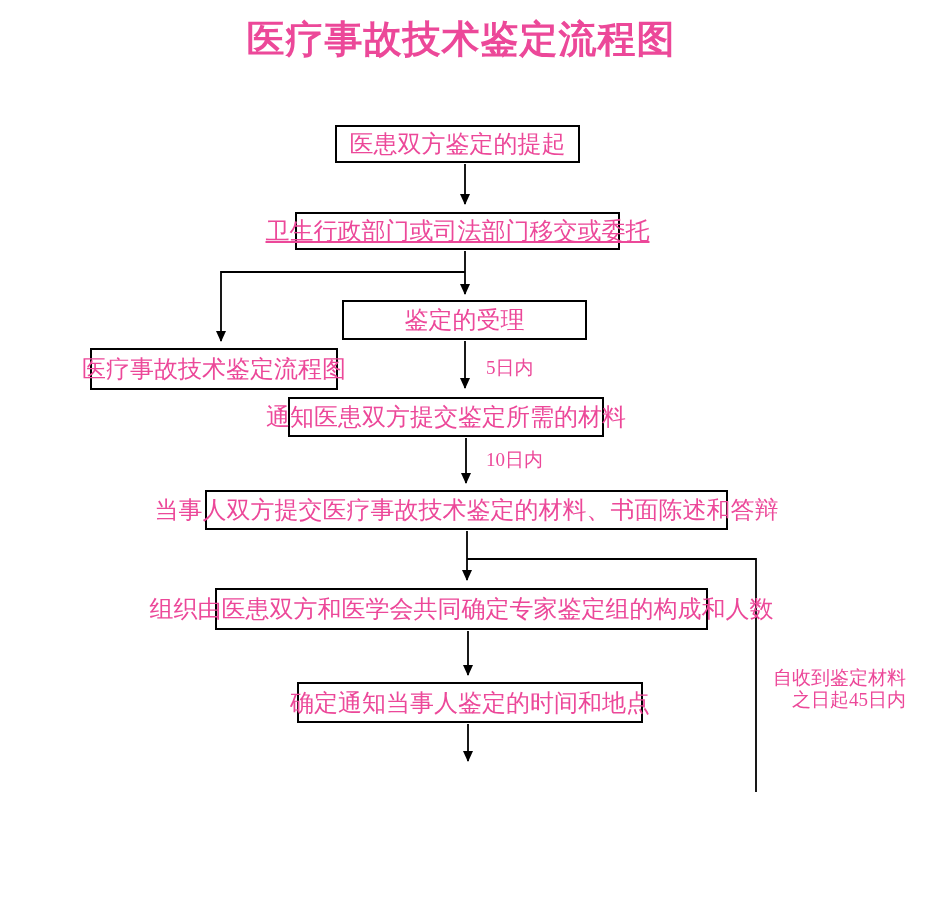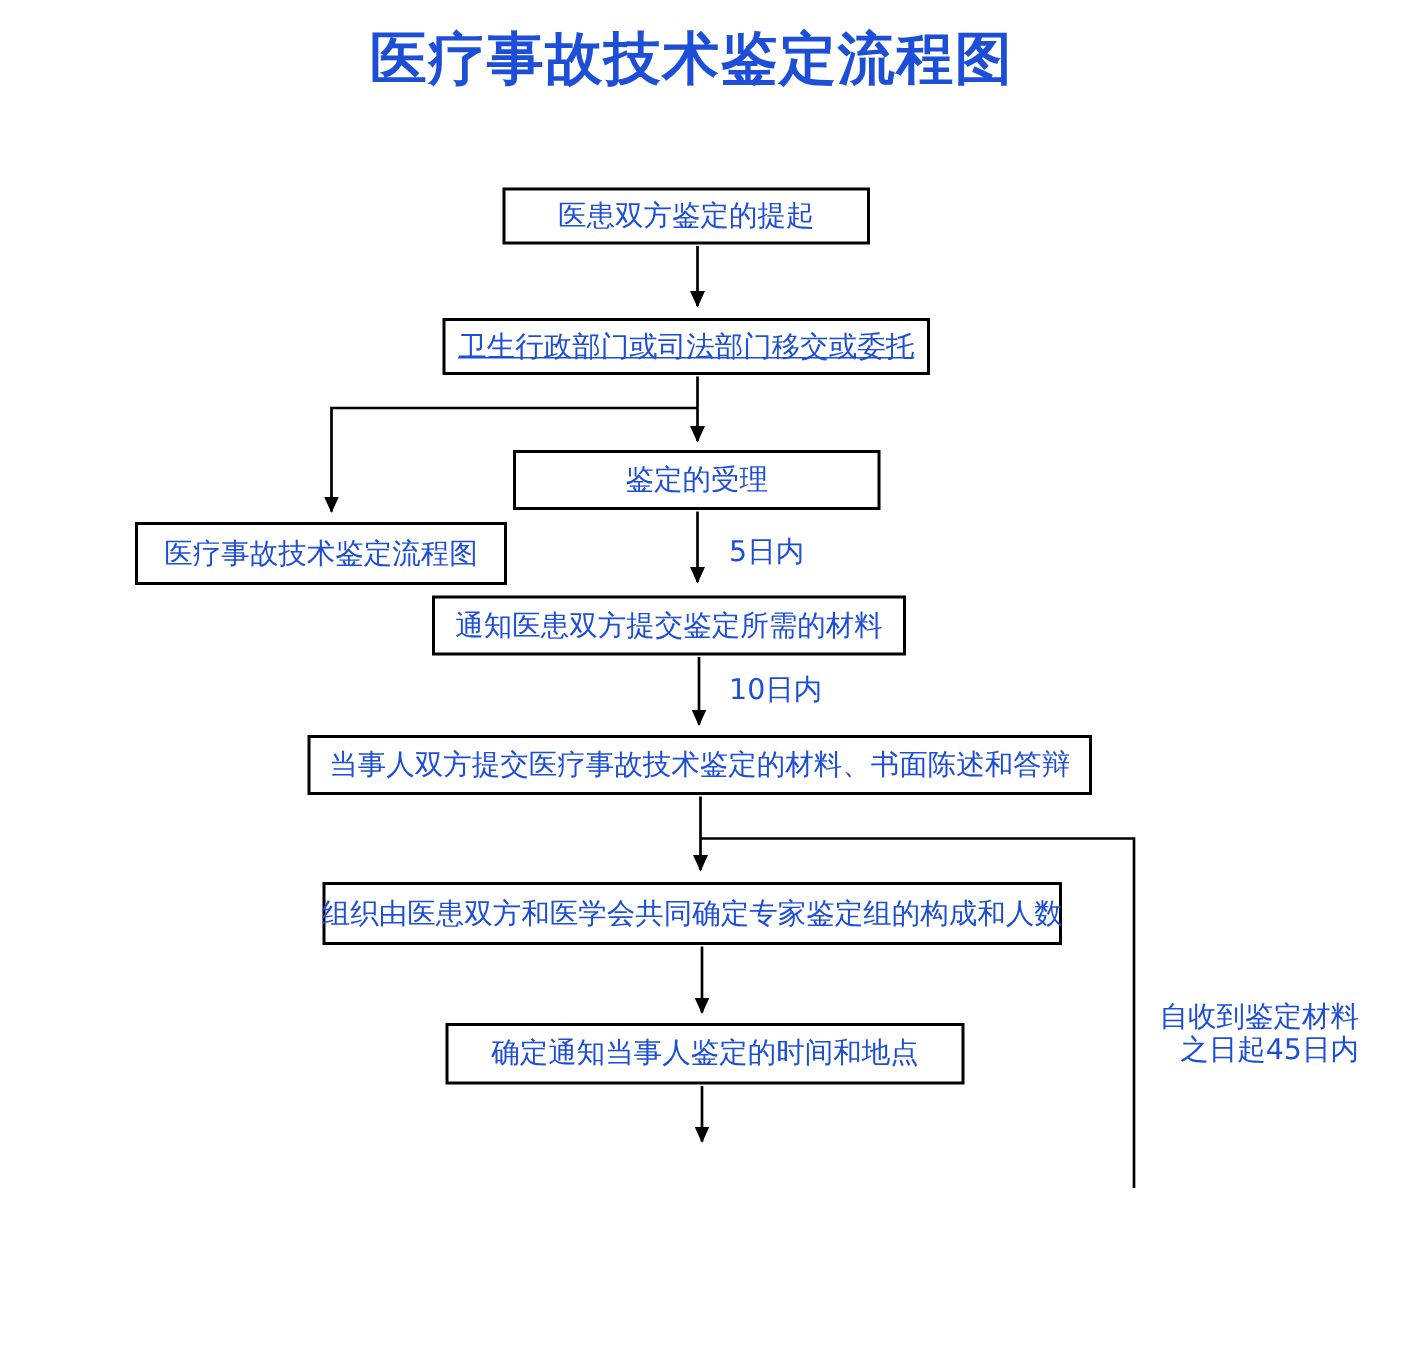--- a/index.html
+++ b/index.html
@@ -5,21 +5,21 @@
   html, body {
     margin: 0;
     padding: 0;
     background: #ffffff;
   }
   .canvas {
     position: relative;
     width: 945px;
     height: 792px;
     background: #ffffff;
-    color: #1d4ed8;
+    color: #ec4899;
     font-family: "DejaVu Sans", "Liberation Sans", sans-serif;
     overflow: hidden;
   }
   .title {
     position: absolute;
     left: 160px;
     top: 16px;
     width: 602px;
     margin: 0;
     font-size: 38px;
@@ -30,21 +30,21 @@
     white-space: nowrap;
   }
   .node {
     position: absolute;
     box-sizing: border-box;
     border: 2px solid #000000;
     background: #ffffff;
     display: flex;
     align-items: center;
     justify-content: center;
-    font-size: 19px;
+    font-size: 24px;
     line-height: 1;
     white-space: nowrap;
   }
   #n1 { left: 335px; top: 125px; width: 245px; height: 38px; }
   #n2 { left: 295px; top: 212px; width: 325px; height: 38px; text-decoration: underline; }
   #n3 { left: 342px; top: 300px; width: 245px; height: 40px; }
   #nr { left: 90px;  top: 348px; width: 248px; height: 42px; }
   #n4 { left: 288px; top: 397px; width: 316px; height: 40px; }
   #n5 { left: 205px; top: 490px; width: 523px; height: 40px; }
   #n6 { left: 215px; top: 588px; width: 493px; height: 42px; }
@@ -56,20 +56,21 @@
     left: 0;
     top: 0;
     width: 945px;
     height: 902px;
   }
   .edge-label {
     position: absolute;
     font-size: 19px;
     line-height: 22px;
     white-space: nowrap;
+    font-family: Liberation Serif, serif;
   }
   #label-5days  { left: 486px; top: 357px; }
   #label-10days { left: 486px; top: 449px; }
   #label-45days {
     left: 760px;
     top: 667px;
     width: 146px;
     text-align: right;
     white-space: normal;
   }

